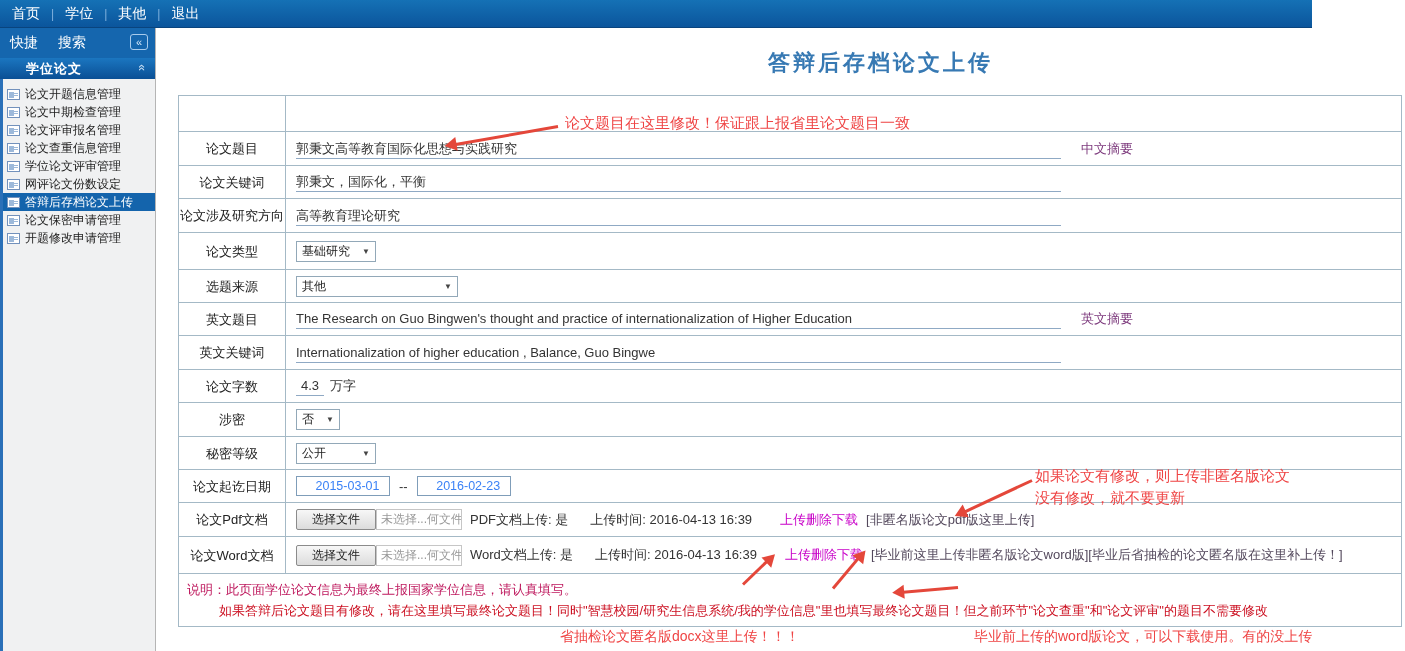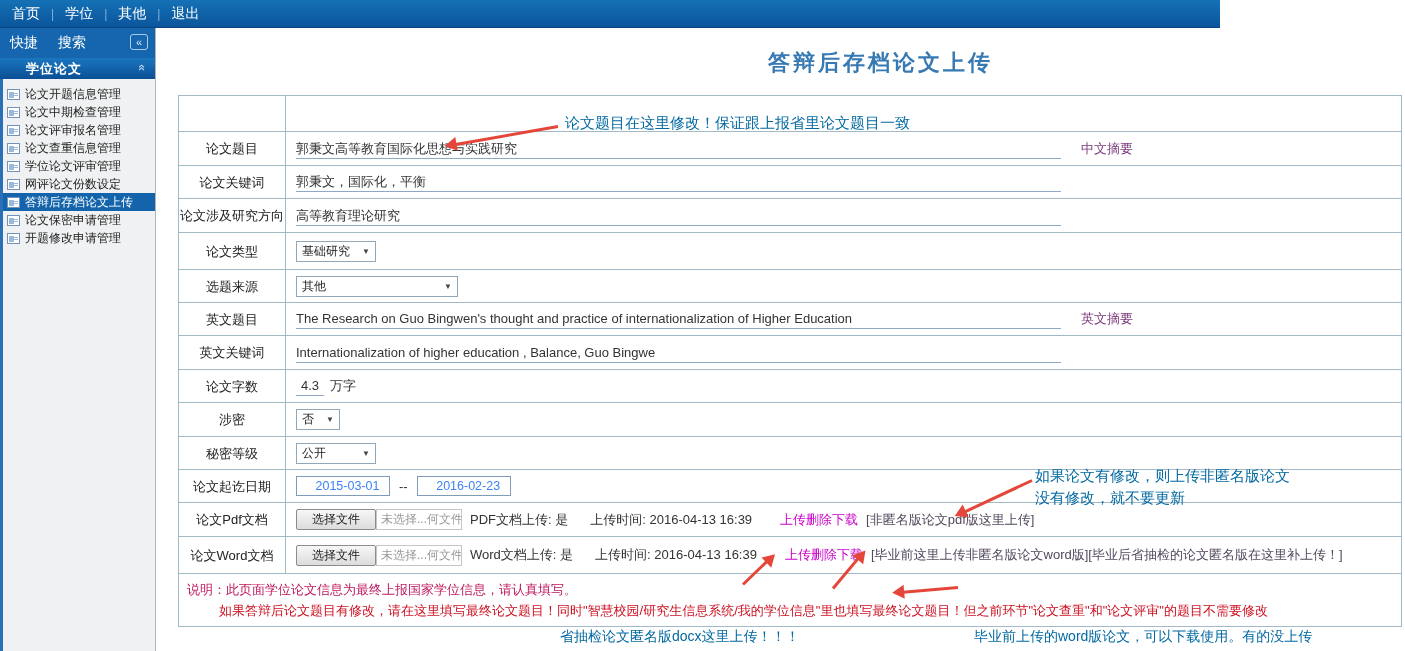--- a/index.html
+++ b/index.html
@@ -4,21 +4,21 @@
 <style>
   * { margin:0; padding:0; box-sizing:border-box; }
   html,body { width:1405px; height:651px; }
   body {
     position:relative; overflow:hidden; background:#fff;
     font-family:"Liberation Sans", sans-serif; font-size:13px; color:#333;
   }
 
   
   .topbar {
-    position:absolute; left:0; top:0; width:1220px; height:28px;
+    position:absolute; left:0; top:0; width:1312px; height:28px;
     background:linear-gradient(#1571b5,#0b559c);
     border-bottom:1px solid #09447e;
     display:flex; align-items:center; padding-left:12px; gap:11px;
     color:#fff; font-size:14px;
   }
   .topbar .navitem { cursor:pointer; }
   .topbar .navsep { color:#7fb0dd; font-size:12px; }
 
   
   .sidebar { position:absolute; left:0; top:28px; width:156px; height:623px; background:#f0f1f2; border-right:1px solid #b5b5b5; }
@@ -108,21 +108,21 @@
   .ftime { margin-left:22px; white-space:nowrap; }
   .maglink { color:#c800c8; cursor:pointer; white-space:nowrap; }
   .maglink.first { margin-left:28px; }
   .file-note { color:#53485c; margin-left:8px; font-size:13px; white-space:nowrap; }
 
   .notice-row { position:relative; height:53px; border-bottom:1px solid #a4b9c6; }
   .notice-row .n1 { position:absolute; left:8px; top:7px; color:#be185d; font-size:13px; white-space:nowrap; }
   .notice-row .n2 { position:absolute; left:40px; top:28px; color:#cc1122; font-size:13px; white-space:nowrap; }
 
   
-  .ann { position:absolute; color:#0369a1; font-size:15px; white-space:nowrap; }
+  .ann { position:absolute; color:#ef4444; font-size:15px; white-space:nowrap; }
   .ann.big { font-size:14px;margin-top:48px; }
   .arrow { position:absolute; height:3px; background:#e4473a; transform-origin:left center; }
   .arrow::after {
     content:""; position:absolute; right:-11px; top:50%; transform:translateY(-50%);
     border-left:12px solid #e4473a; border-top:7px solid transparent; border-bottom:7px solid transparent;
   }
   .ar1 { left:402px; top:97px;  width:104px; transform:rotate(170deg); }
   .ar2 { left:876px; top:451px; width:74px;  transform:rotate(155deg); }
   .ar3 { left:587px; top:555px; width:33px;  transform:rotate(-44deg); }
   .ar4 { left:677px; top:559px; width:39px;  transform:rotate(-50deg); }

